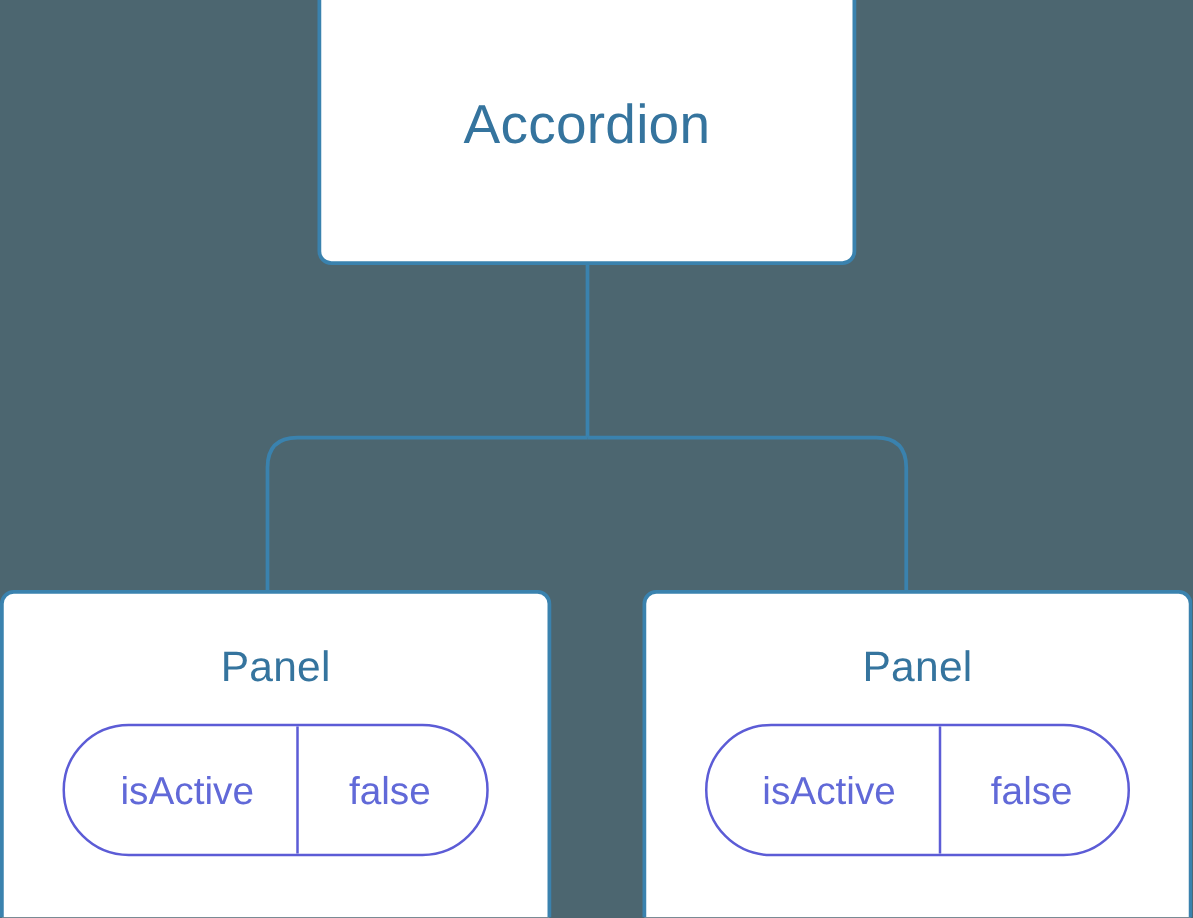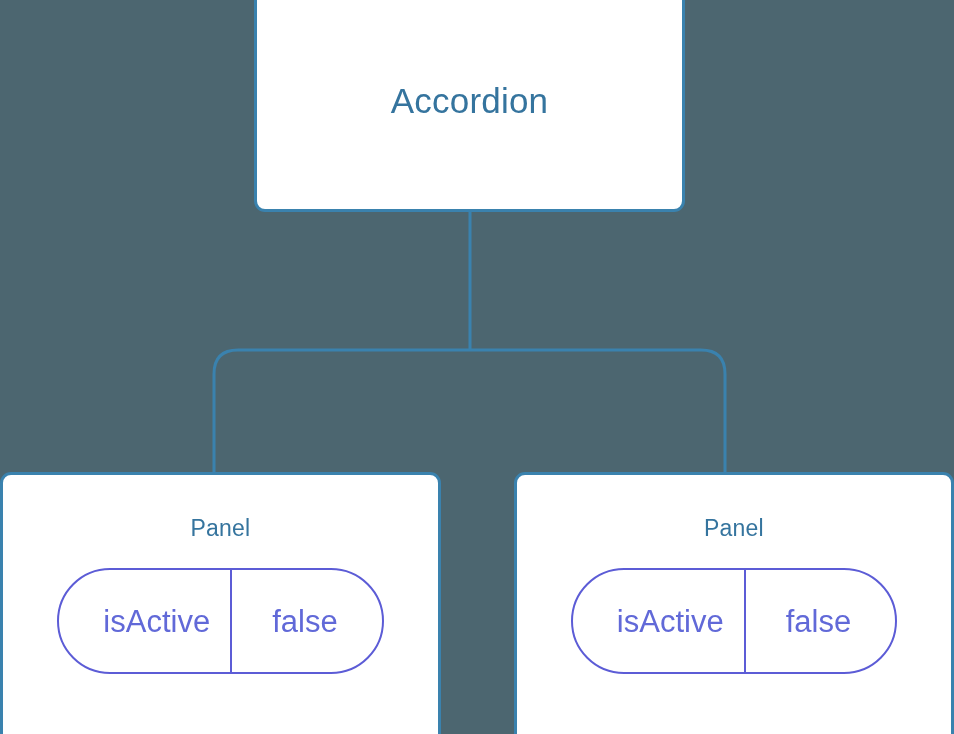--- a/index.html
+++ b/index.html
@@ -54,28 +54,28 @@
     align-items: center;
     padding-top: 42px;
     box-sizing: border-box;
   }
 
   .node-child-left  { left: 0px;   width: 441px; }
   .node-child-right { left: 514px; width: 440px; }
 
   .node-title {
     color: #35749e;
-    font-size: 23px;
+    font-size: 34px;
     line-height: 1;
     letter-spacing: 0.2px;
     white-space: nowrap;
   }
 
   .node-root .node-title {
-    font-size: 35px;
+    font-size: 44px;
   }
 
   
   .prop-pill {
     margin-top: 28px;
     display: flex;
     align-items: stretch;
     height: 106px;
     border: 2px solid #5c5cd6;
     border-radius: 56px;
@@ -89,21 +89,21 @@
     align-items: center;
     justify-content: center;
     color: #6169d8;
     font-size: 31px;
     line-height: 1;
     white-space: nowrap;
     box-sizing: border-box;
   }
 
   .prop-key {
-    padding: 0 20px 0 44px;
+    padding: 0 34px 0 44px;
   }
 
   .prop-val {
     padding: 0 44px 0 40px;
     border-left: 2px solid #5c5cd6;
   }
 </style>
 </head>
 <body>
 

